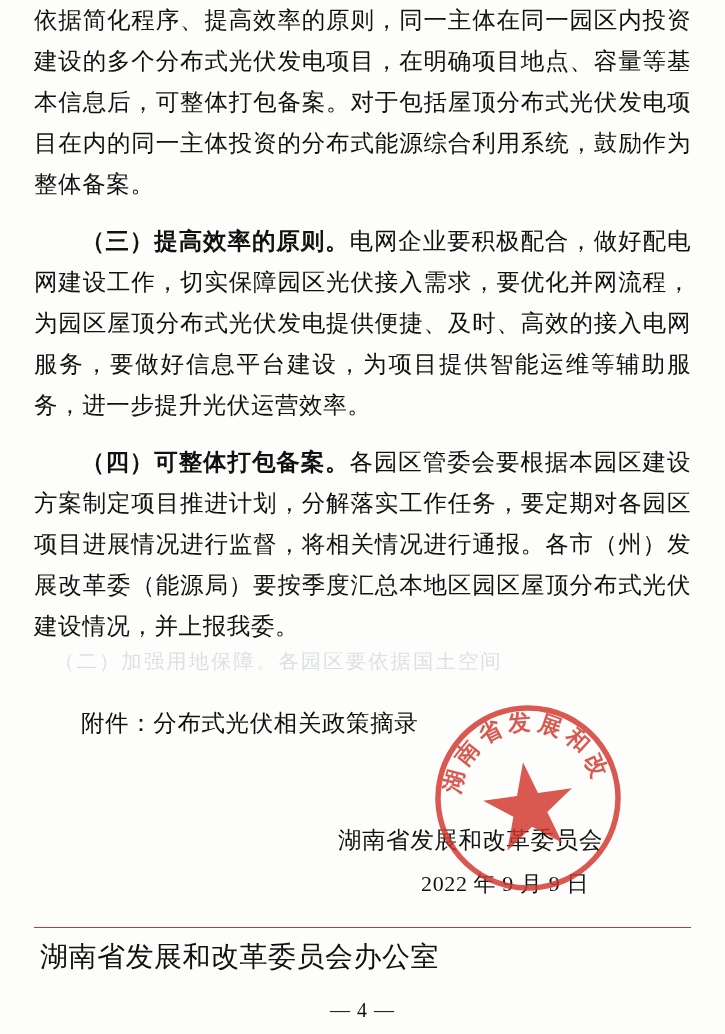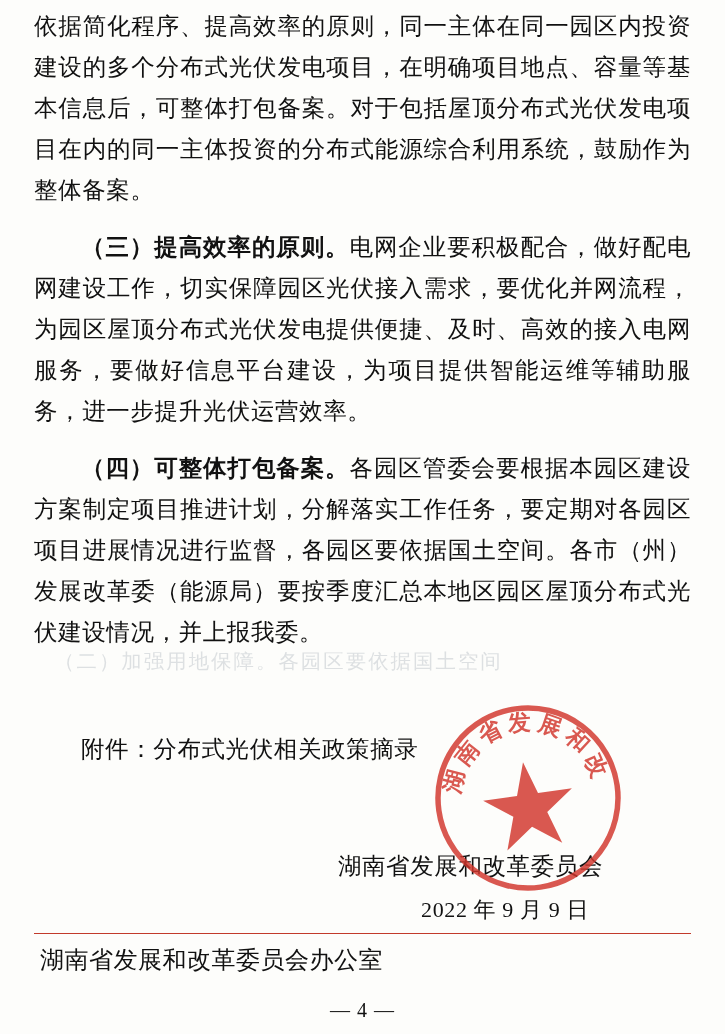--- a/index.html
+++ b/index.html
@@ -17,21 +17,20 @@
     height: 1034px;
     overflow: hidden;
     background: #fdfdfb;
   }
   .doc-body {
     position: absolute;
     top: 0;
     left: 34px;
     right: 34px;
     width: 657px;
-    padding-top: 6px;
   }
   .para {
     font-size: 23.5px;
     line-height: 41px;
     letter-spacing: 0.6px;
     text-align: justify;
     text-justify: inter-ideograph;
     margin: 0 0 0 0;
     color: #111;
   }
@@ -40,21 +39,21 @@
   }
   .gap-1 { height: 16px; }
   .bold-seg {
     font-weight: bold;
   }
   .attach {
     font-size: 23.5px;
     line-height: 41px;
     letter-spacing: 0.6px;
     text-indent: 47px;
-    margin-top: 76px;
+    margin-top: 56px;
     color: #111;
   }
   .signature-block {
     margin-top: 74px;
     text-align: right;
     padding-right: 88px;
   }
   .sig-line {
     font-size: 23.5px;
     line-height: 44px;
@@ -101,21 +100,21 @@
   }
   .footer-rule {
     border-top: 1.6px solid #c23a2b;
     width: 657px;
     margin-bottom: 10px;
   }
   .footer-row {
     display: flex;
     justify-content: space-between;
     align-items: baseline;
-    font-size: 24px;
+    font-size: 28px;
     letter-spacing: 0.5px;
     color: #111;
   }
   .footer-left { padding-left: 6px; }
   .footer-right { padding-right: 44px; }
 
   .page-number {
     position: absolute;
     left: 0;
     right: 0;
@@ -136,21 +135,21 @@
   <div class="doc-body">
 
     <p class="para">依据简化程序、提高效率的原则，同一主体在同一园区内投资建设的多个分布式光伏发电项目，在明确项目地点、容量等基本信息后，可整体打包备案。对于包括屋顶分布式光伏发电项目在内的同一主体投资的分布式能源综合利用系统，鼓励作为整体备案。</p>
 
     <div class="gap-1"></div>
 
     <p class="para indent"><span class="bold-seg">（三）提高效率的原则。</span><span>电网企业要积极配合，做好配电网建设工作，切实保障园区光伏接入需求，要优化并网流程，为园区屋顶分布式光伏发电提供便捷、及时、高效的接入电网服务，要做好信息平台建设，为项目提供智能运维等辅助服务，进一步提升光伏运营效率。</span></p>
 
     <div class="gap-1"></div>
 
-    <p class="para indent"><span class="bold-seg">（四）可整体打包备案。</span><span>各园区管委会要根据本园区建设方案制定项目推进计划，分解落实工作任务，要定期对各园区项目进展情况进行监督，各园区要依据国土空间。各市（州）发展改革委（能源局）要按季度汇总本地区园区屋顶分布式光伏建设情况，并上报我委。</span></p>
+    <p class="para indent"><span class="bold-seg">（四）可整体打包备案。</span><span>各园区管委会要根据本园区建设方案制定项目推进计划，分解落实工作任务，要定期对各园区项目进展情况进行监督，将相关情况进行通报。各市（州）发展改革委（能源局）要按季度汇总本地区园区屋顶分布式光伏建设情况，并上报我委。</span></p>
 
     <p class="attach">附件：分布式光伏相关政策摘录</p>
 
     <div class="signature-block">
       <div class="sig-line">湖南省发展和改革委员会</div>
       <div class="sig-date">2022 年 9 月 9 日</div>
     </div>
 
   </div>
 

